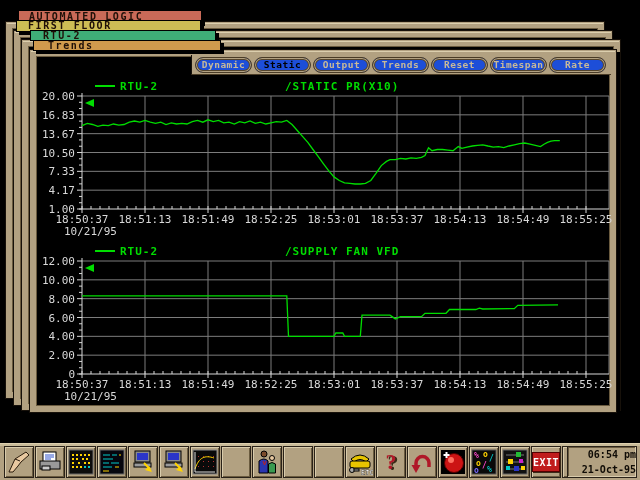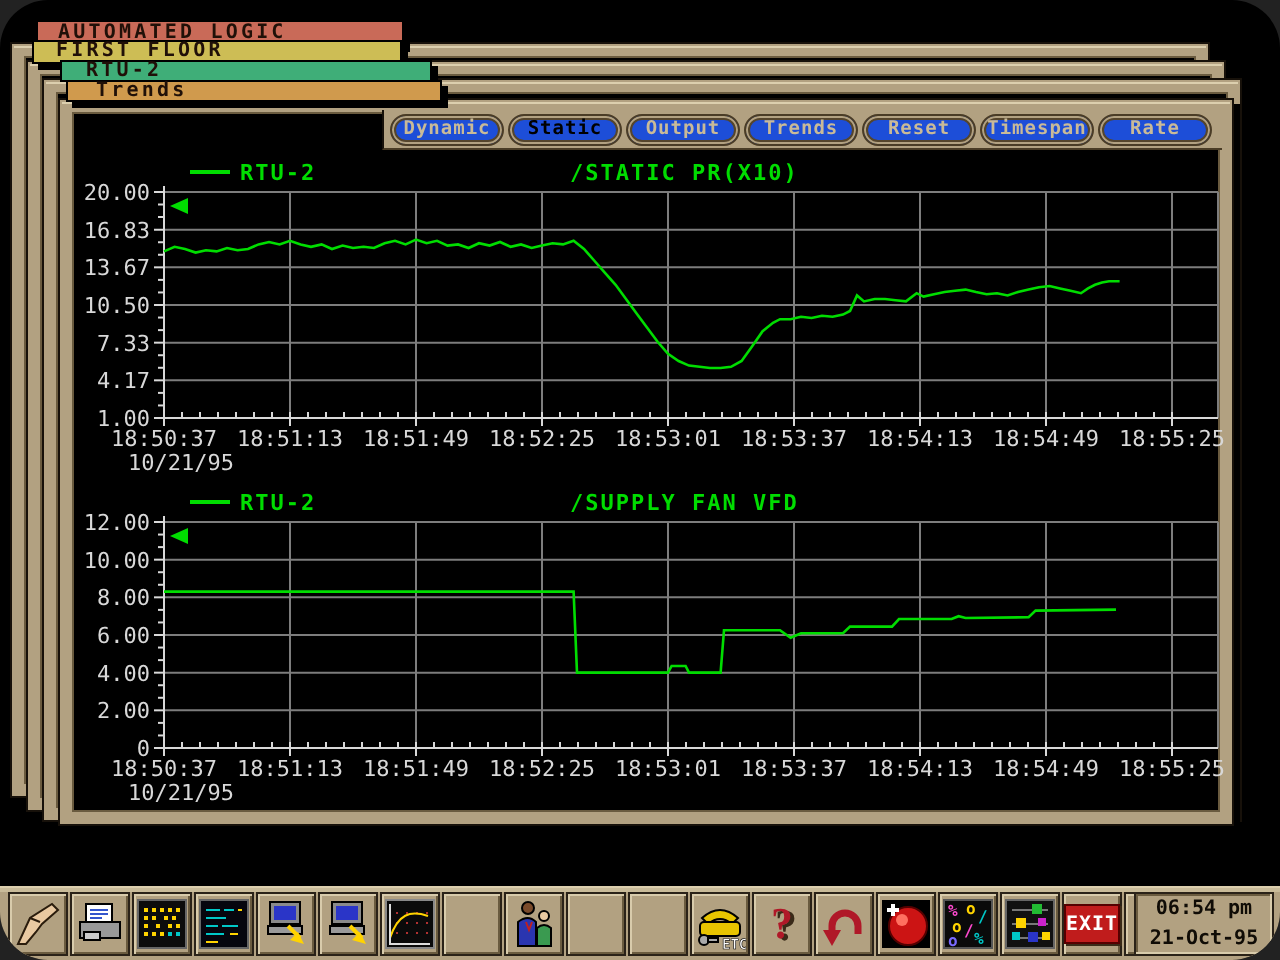--- a/index.html
+++ b/index.html
@@ -1,17 +1,17 @@
 <!DOCTYPE html>
 <html><head>
 <meta charset="utf-8">
 <style>
   html,body{margin:0;padding:0;background:#222;}
   .screen{position:relative;width:640px;height:480px;background:#000;overflow:hidden;
-          font-family:"DejaVu Sans Mono","Liberation Mono",monospace;border-radius:24px;}
+          font-family:"DejaVu Sans Mono","Liberation Mono",monospace;}
 
   
   .frame{position:absolute;background:#000;border:6px solid #b2a181;
          box-shadow:inset 0 0 0 1px #6a5b3f, 0 0 0 1px #17110a, 3px 3px 0 1px #000;}
   .frame::before{content:"";position:absolute;left:-5px;top:-5px;right:-5px;height:1px;background:#dccfae;}
   #w1{left:6px;top:22px;width:586px;height:364px;z-index:1;}
   #w2{left:14px;top:31px;width:586px;height:362px;z-index:2;}
   #w3{left:22px;top:40px;width:586px;height:358px;z-index:3;}
   #w4{left:30px;top:50px;width:574px;height:350px;z-index:4;}
 
@@ -47,21 +47,21 @@
   .slot{width:30px;height:32px;background:#b2a181;border:1px solid #2a2218;
         box-shadow:inset 1px 1px 0 #d8cbab, inset -1px -1px 0 #6a5b3f;
         display:flex;align-items:center;justify-content:center;box-sizing:border-box;}
   .slot svg{width:26px;height:26px;display:block;}
   .slot.blank{background:#b2a181;}
   .exit-inner{width:26px;height:18px;background:#c01c1c;border:1px solid #500;
         box-shadow:1px 1px 0 #3a2a18;color:#fff;font-size:10px;font-weight:bold;
         display:flex;align-items:center;justify-content:center;letter-spacing:0.5px;}
   .clock{position:absolute;right:3px;top:2px;width:70px;height:32px;background:#b2a181;
         border:1px solid #2a2218;box-shadow:inset -1px -1px 0 #d8cbab, inset 1px 1px 0 #6a5b3f;
-        color:#100c06;font-size:10px;font-weight:bold;text-align:center;line-height:15px;
+        color:#100c06;font-size:10px;font-weight:bold;text-align:right;line-height:15px;
         box-sizing:border-box;}
 </style>
 </head>
 <body>
 
 <div class="screen">
 
   <div class="frame" id="w1"></div>
   <div class="tab" id="tab1" style="background: rgb(201, 106, 88);">
     <span>AUTOMATED LOGIC</span>

